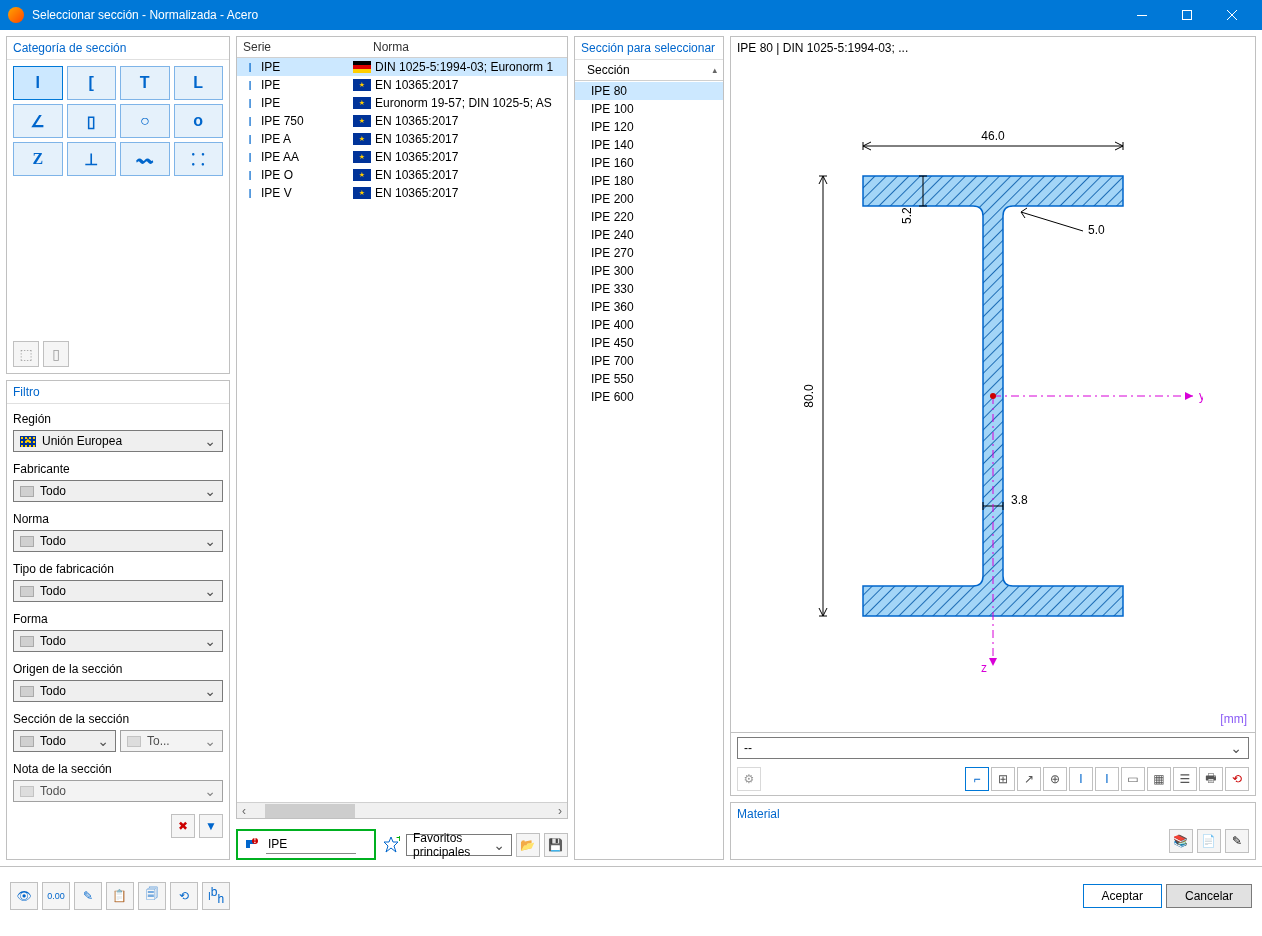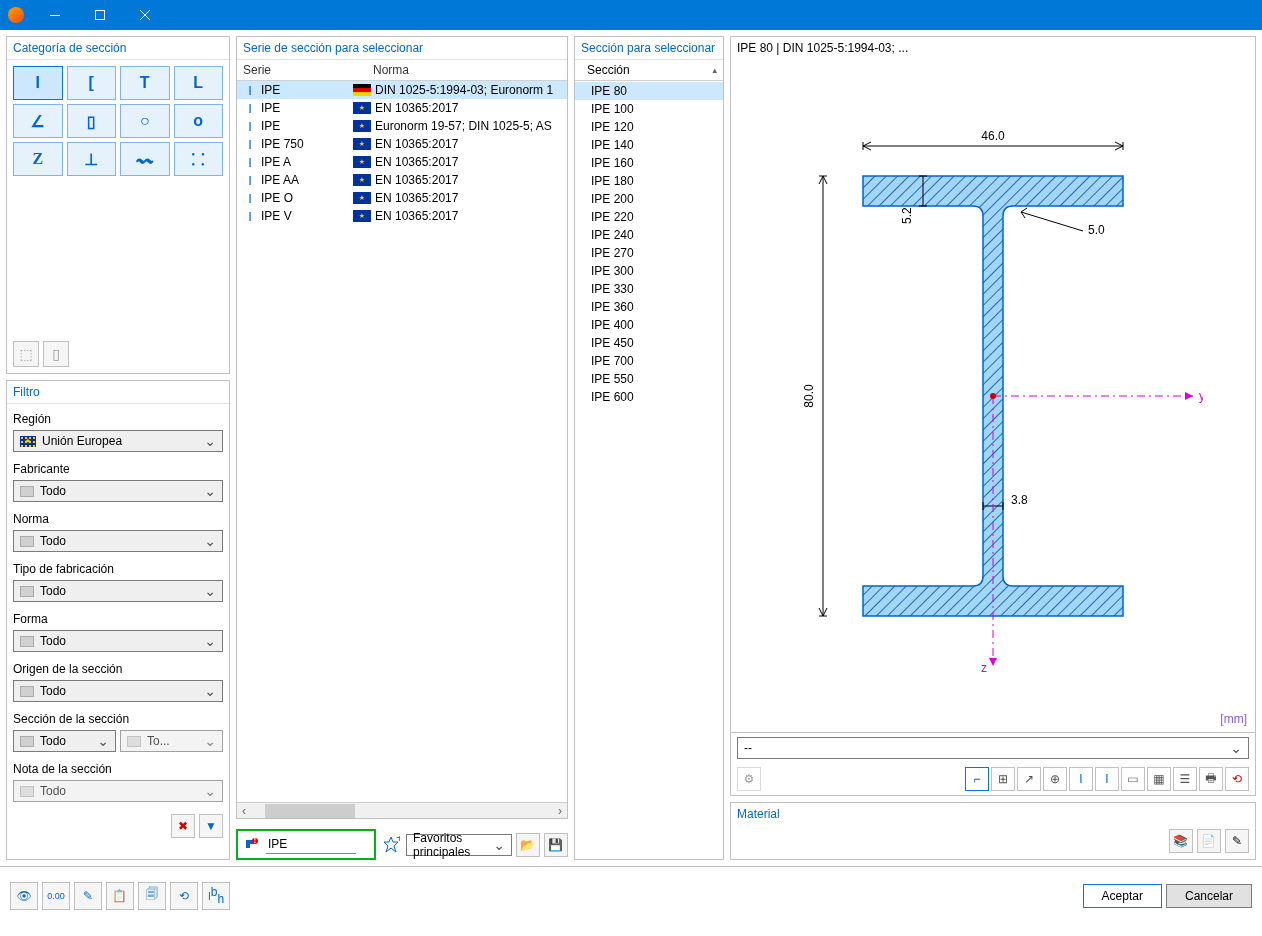--- a/index.html
+++ b/index.html
@@ -109,20 +109,21 @@
 .btn.primary { border-color: #0078d7; background: #fff; color: #000; }
 .tool-btn { width: 28px; height: 28px; border: 1px solid #c0c0c0; background: #f5f5f5; display:flex;align-items:center;justify-content:center; font-size:14px; color:#0066cc; }
 
 svg { display:block; }
 </style>
 </head>
 <body>
 
 <div class="titlebar">
   <div class="app-icon"></div>
+  <div class="title">Seleccionar sección - Normalizada - Acero</div>
   <div class="winbtns">
     <div class="winbtn">
       <svg width="10" height="1">
           <rect width="10" height="1" fill="#fff"></rect>
         </svg>
     </div>
     <div class="winbtn">
       <svg width="10" height="10">
           <rect x="0.5" y="0.5" width="9" height="9" fill="none" stroke="#fff"></rect>
         </svg>
@@ -250,21 +251,20 @@
           <div class="icon-btn">
               <span style="color:#0066cc;">▼</span>
             </div>
         </div>
       </div>
     </div>
   </div>
 
   <div class="col col-series">
     <div class="panel tbl" style="flex:1;">
-      <div class="panel-header">Serie de sección para seleccionar</div>
       <div class="tbl-head">
         <div class="col-a">Serie</div>
         <div class="col-b">Norma</div>
       </div>
       <div class="tbl-rows" id="series-rows">
           <div class="tbl-row selected">
             <div class="col-a">
               <span class="ic">I</span>
               <span>IPE</span>
             </div>

